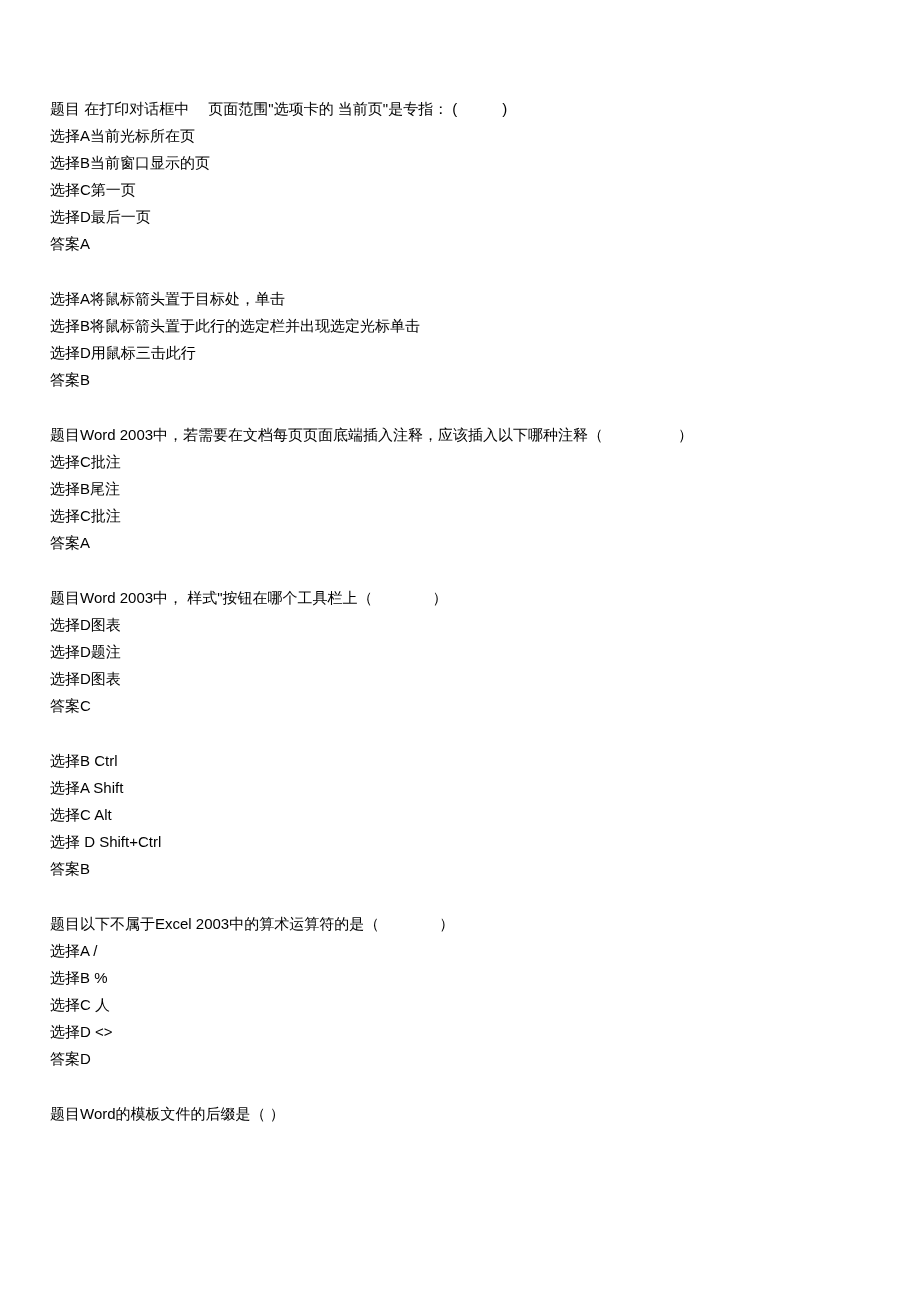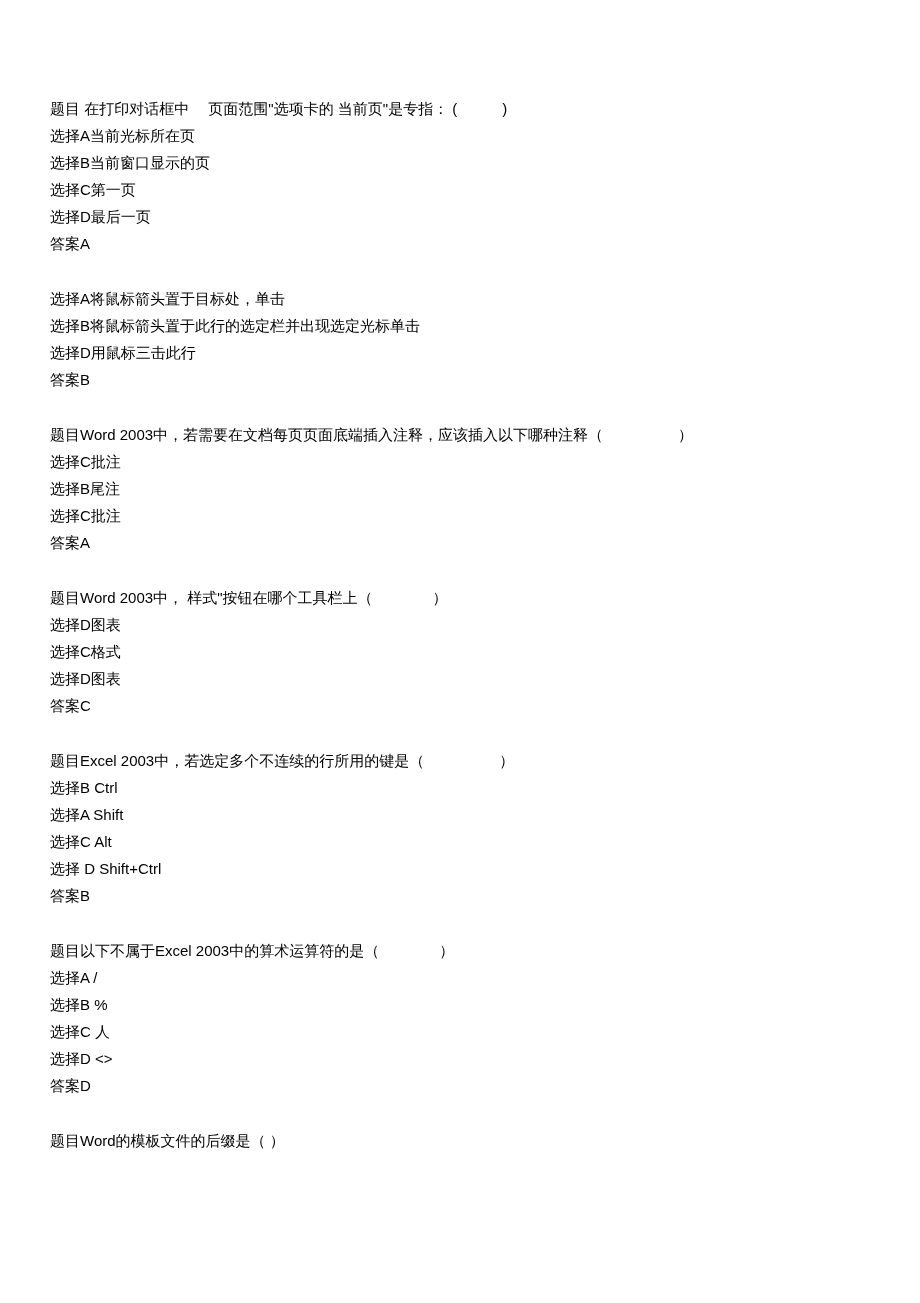--- a/index.html
+++ b/index.html
@@ -44,26 +44,25 @@
     <div class="question-block">
       <span class="line">题目Word 2003中，若需要在文档每页页面底端插入注释，应该插入以下哪种注释（　　　　　）</span>
       <span class="line">选择C批注</span>
       <span class="line">选择B尾注</span>
       <span class="line">选择C批注</span>
       <span class="line">答案A</span>
     </div>
     <div class="question-block">
       <span class="line">题目Word 2003中，  样式"按钮在哪个工具栏上（　　　　）</span>
       <span class="line">选择D图表</span>
-      <span class="line">选择C格式</span>
+      <span class="line">选择D题注</span>
       <span class="line">选择D图表</span>
       <span class="line">答案C</span>
     </div>
     <div class="question-block">
-      <span class="line">题目Excel 2003中，若选定多个不连续的行所用的键是（　　　　　）</span>
       <span class="line">选择B Ctrl</span>
       <span class="line">选择A Shift</span>
       <span class="line">选择C Alt</span>
       <span class="line">选择  D Shift+Ctrl</span>
       <span class="line">答案B</span>
     </div>
     <div class="question-block">
       <span class="line">题目以下不属于Excel 2003中的算术运算符的是（　　　　）</span>
       <span class="line">选择A /</span>
       <span class="line">选择B %</span>

